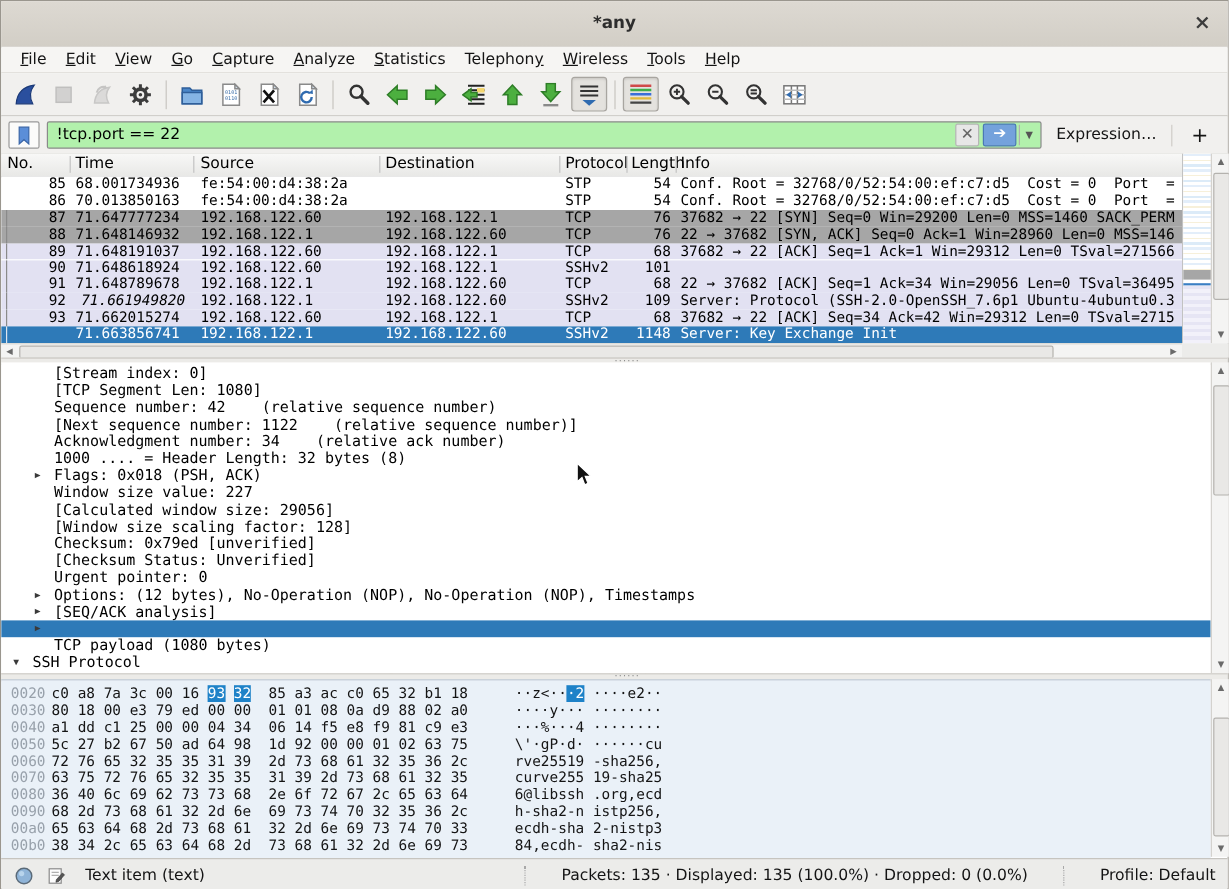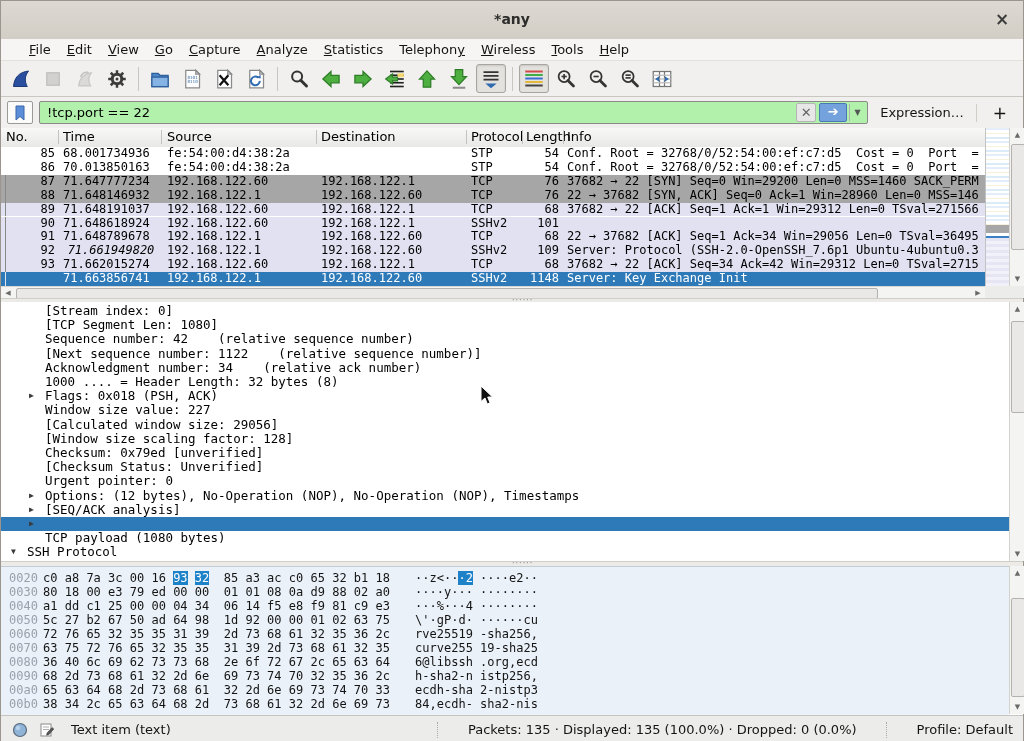--- a/index.html
+++ b/index.html
@@ -10,21 +10,21 @@
   
   .titlebar{position:absolute;top:0;left:0;right:0;height:38px;
             background:linear-gradient(#ddd9d2,#d2cec6);border-bottom:1px solid #b3afa7}
   .title{position:absolute;left:0;right:0;top:10px;text-align:center;font-weight:bold;
          font-size:14px;color:#2d2d2d}
   .close{position:absolute;right:10px;top:8px;width:22px;height:22px;text-align:center;
          line-height:21px;font-size:17px;font-weight:bold;color:#3c3c3c;cursor:default}
 
   
   .menubar{position:absolute;top:38px;left:0;right:0;height:21px;background:#f6f5f3;
-           border-bottom:1px solid #e3e1dd;display:flex;align-items:flex-end;padding-left:20px;
+           border-bottom:1px solid #e3e1dd;display:flex;align-items:flex-end;padding-left:8px;
            font-size:13px;color:#141414}
   .menu-item{padding:0 8px;line-height:21px;white-space:nowrap}
   .menu-item u{text-decoration:underline}
 
   
   .toolbar{position:absolute;top:60px;left:0;right:0;height:35px;background:#f1f0ee;
            border-bottom:1px solid #c9c7c2;display:flex;align-items:center;padding-left:5px;gap:2px}
   .tb{width:30px;height:29px;border:1px solid transparent;border-radius:3px;background:transparent;
       display:flex;align-items:center;justify-content:center;padding:0}
   .tb svg{width:20px;height:20px}
@@ -96,21 +96,21 @@
   .dexp{position:absolute;top:0;font-size:8px;color:#3a3a3a}
   .dtext{position:absolute;top:0}
 
   
   .hex{position:absolute;top:565px;left:0;width:1008px;height:148px;background:var(--hex-bg);
        border-top:1px solid #c3cbd4;overflow:hidden;font-family:"DejaVu Sans Mono",monospace;
        font-size:12px;color:#141414}
   .hrow{position:absolute;left:0;width:100%;height:14px;line-height:14px}
   .hoff{position:absolute;left:8px;color:#98a1ab;white-space:pre}
   .hbytes{position:absolute;left:42px;white-space:pre}
-  .hascii{position:absolute;left:414px;white-space:pre}
+  .hascii{position:absolute;left:428px;white-space:pre}
   .hl{background:var(--hexsel);color:#fff}
 
   
   .statusbar{position:absolute;top:714px;left:0;right:0;height:27px;background:#ececea;
              border-top:1px solid #c6c4bf;display:flex;align-items:center;padding:0 10px;gap:9px;
              font-size:13px;color:#141414}
   .sicon{width:18px;height:18px;display:flex;align-items:center;justify-content:center}
   .hint{margin-left:6px}
   .sb-right{margin-left:auto;display:flex;align-items:center;gap:29px}
   .ssep{width:1px;height:16px;border-left:1px dotted #a8a8a8}

